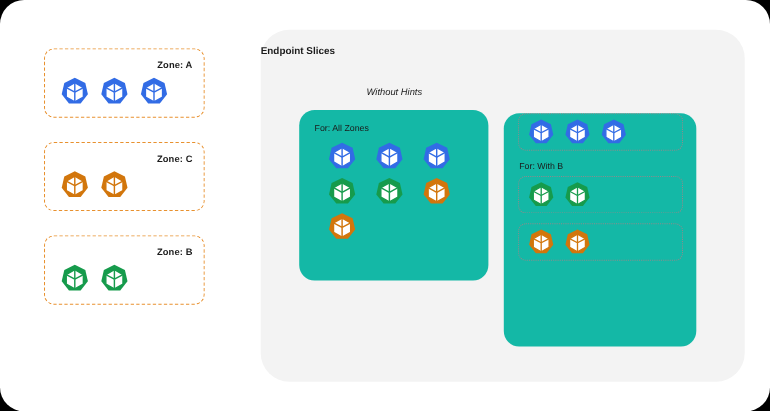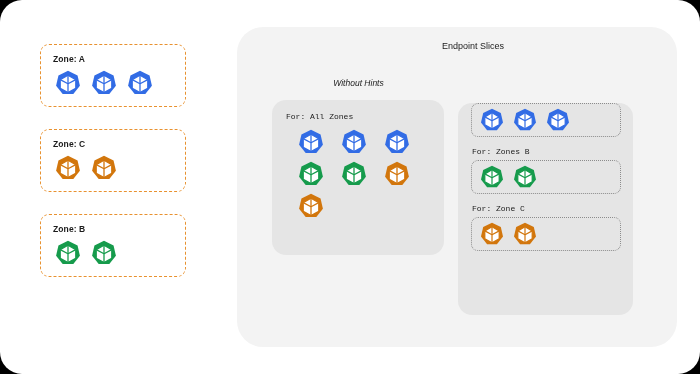--- a/index.html
+++ b/index.html
@@ -30,20 +30,21 @@
     top: 44px;
     width: 146px;
   }
   .zone-box {
     box-sizing: border-box;
     width: 146px;
     border: 1.6px dashed #e8912f;
     border-radius: 9px;
     padding: 8px 10px 10px 10px;
     margin-bottom: 22px;
+    text-align: right;
   }
   .zone-box:last-child { margin-bottom: 0; }
   .zone-label {
     font-size: 8.5px;
     font-weight: bold;
     color: #1b1b1b;
     letter-spacing: 0.1px;
     margin: 1px 0 6px 2px;
   }
   .zone-icons {
@@ -58,44 +59,42 @@
     left: 237px;
     top: 27px;
     width: 440px;
     height: 320px;
     background: #f3f3f3;
     border-radius: 26px;
   }
   .panel-title {
     position: absolute;
     top: 14px;
-    left: 16px;
+    left: 0;
     width: 100%;
-    text-align: center;
     font-size: 9px;
-    font-weight: normal;
+    font-weight: bold;
     color: #1b1b1b;
   }
 
   .sub-title {
     position: absolute;
     font-size: 8.5px;
     font-style: italic;
     color: #1b1b1b;
     text-align: center;
   }
   .sub-title.left  { left: 276px; top: 78px; width: 165px; text-align: center; }
   .sub-title.right { left: 460px; top: 82px; width: 172px; }
 
   
   .card {
     position: absolute;
-    background: #e5e5e5;
+    background: #14b8a6;
     border-radius: 14px;
-    font-family: Liberation Mono, monospace;
   }
   .card.without { left: 272px; top: 100px; width: 172px; height: 155px; }
   .card.with    { left: 458px; top: 103px; width: 175px; height: 212px; }
 
   .card-label {
     font-size: 8px;
     color: #1b1b1b;
     margin: 12px 0 0 14px;
   }
   .card.with .card-label { margin: 10px 0 4px 14px; }
@@ -351,21 +350,21 @@
           <g fill="#ffffff" stroke="#326ce5" stroke-width="5" stroke-linejoin="round">
             <polygon points="50,20 80,37 80,70 50,87 20,70 20,37"></polygon>
             <line x1="50" y1="20" x2="50" y2="53"></line>
             <line x1="50" y1="53" x2="20" y2="37"></line>
             <line x1="50" y1="53" x2="80" y2="37"></line>
             <line x1="50" y1="53" x2="50" y2="87"></line>
           </g>
         </svg>
       </div>
 
-    <div class="card-label">For: Zones B</div>
+    <div class="card-label">For: With B</div>
     <div class="hint-group">
         <svg class="node-icon" width="24" height="24" viewBox="0 0 100 100">
           <polygon points="50.00,3.00 86.75,20.70 95.82,60.46 70.39,92.35 29.61,92.35 4.18,60.46 13.25,20.70" fill="#169b4c"></polygon>
           <g fill="#ffffff" stroke="#169b4c" stroke-width="5" stroke-linejoin="round">
             <polygon points="50,20 80,37 80,70 50,87 20,70 20,37"></polygon>
             <line x1="50" y1="20" x2="50" y2="53"></line>
             <line x1="50" y1="53" x2="20" y2="37"></line>
             <line x1="50" y1="53" x2="80" y2="37"></line>
             <line x1="50" y1="53" x2="50" y2="87"></line>
           </g>
@@ -375,21 +374,20 @@
           <g fill="#ffffff" stroke="#169b4c" stroke-width="5" stroke-linejoin="round">
             <polygon points="50,20 80,37 80,70 50,87 20,70 20,37"></polygon>
             <line x1="50" y1="20" x2="50" y2="53"></line>
             <line x1="50" y1="53" x2="20" y2="37"></line>
             <line x1="50" y1="53" x2="80" y2="37"></line>
             <line x1="50" y1="53" x2="50" y2="87"></line>
           </g>
         </svg>
       </div>
 
-    <div class="card-label">For: Zone C</div>
     <div class="hint-group">
         <svg class="node-icon" width="24" height="24" viewBox="0 0 100 100">
           <polygon points="50.00,3.00 86.75,20.70 95.82,60.46 70.39,92.35 29.61,92.35 4.18,60.46 13.25,20.70" fill="#d2760c"></polygon>
           <g fill="#ffffff" stroke="#d2760c" stroke-width="5" stroke-linejoin="round">
             <polygon points="50,20 80,37 80,70 50,87 20,70 20,37"></polygon>
             <line x1="50" y1="20" x2="50" y2="53"></line>
             <line x1="50" y1="53" x2="20" y2="37"></line>
             <line x1="50" y1="53" x2="80" y2="37"></line>
             <line x1="50" y1="53" x2="50" y2="87"></line>
           </g>

